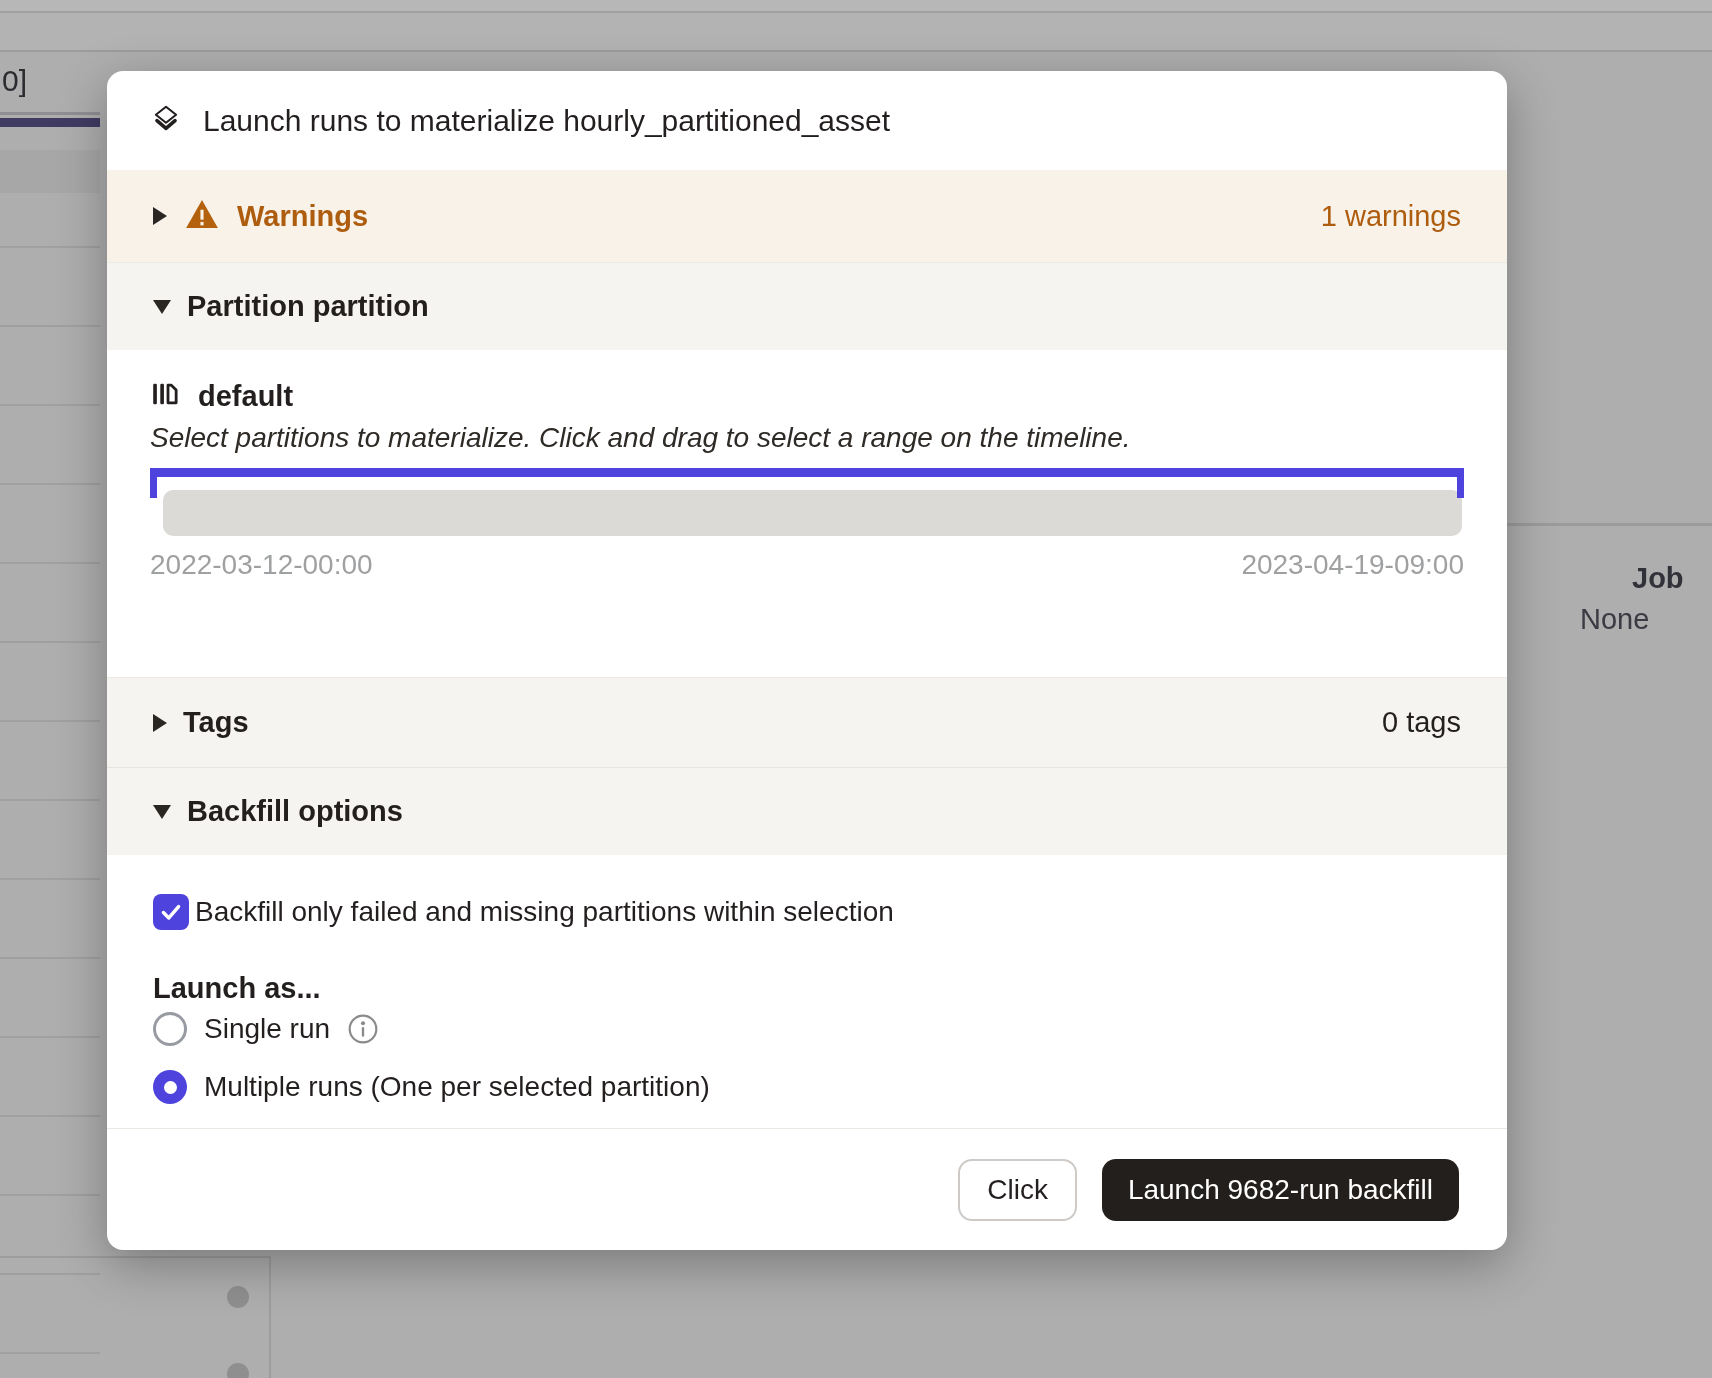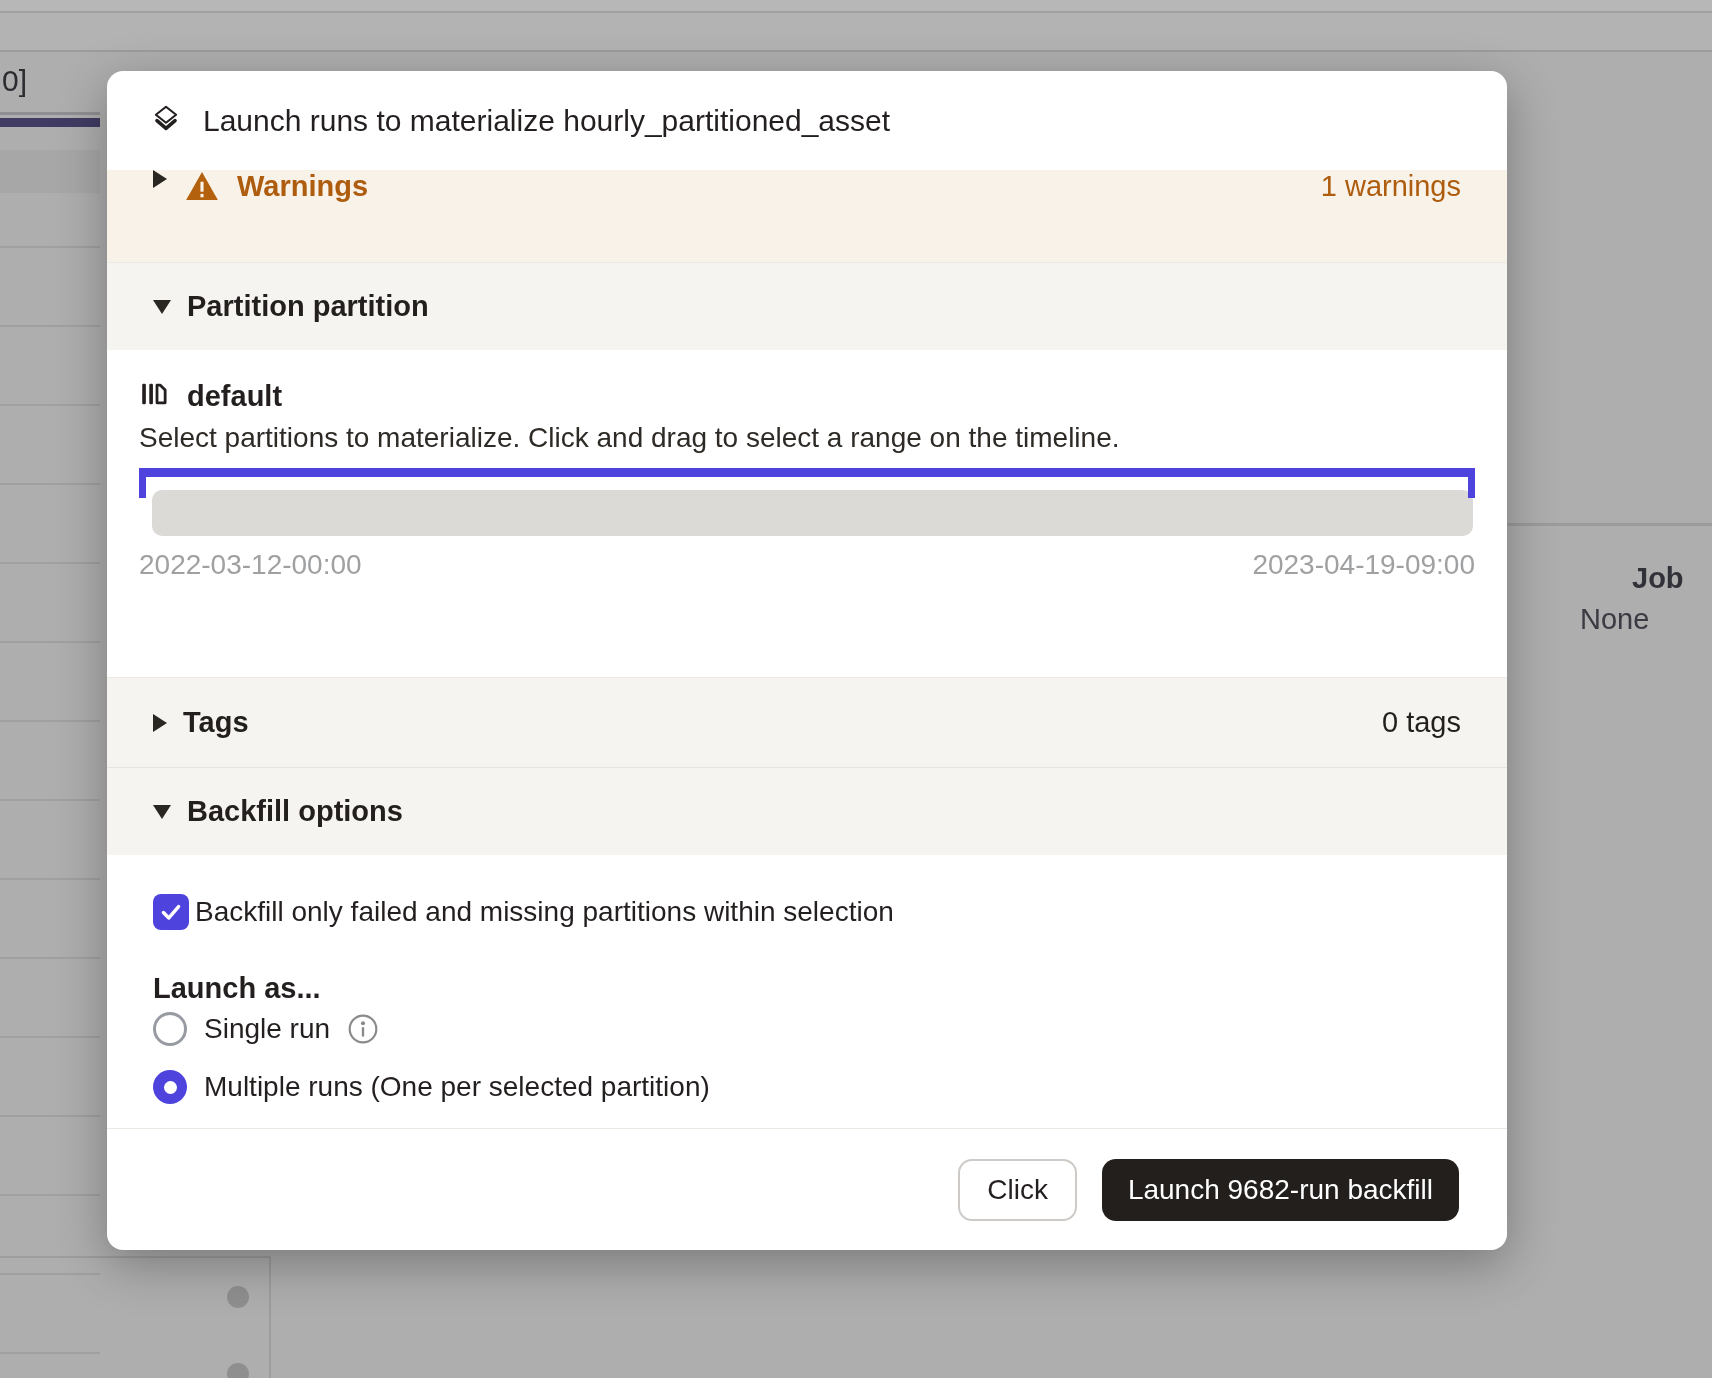--- a/index.html
+++ b/index.html
@@ -30,42 +30,42 @@
 
   
   :root { --accent:#4F43DD; }
   .modal { position:absolute; left:107px; top:71px; width:1400px; height:1179px;
            background:#FFFFFF; border-radius:16px; box-shadow:0 14px 50px rgba(0,0,0,.30);
            display:flex; flex-direction:column; overflow:hidden; }
 
   .m-header { flex:0 0 99px; display:flex; align-items:center; gap:20px; padding:0 44px 0 42px; }
   .m-title  { font-size:30px; font-weight:500; color:#231F1E; }
 
-  .warnings-row { flex:0 0 92px; background:#F8F2E9; display:flex; align-items:flex-start;
+  .warnings-row { flex:0 0 92px; background:#F8F2E9; display:flex; align-items:center;
                   gap:18px; padding:0 46px; cursor:pointer; }
   .warnings-label { font-size:29px; font-weight:700; color:#AE5C0E; }
   .warnings-count { margin-left:auto; font-size:29px; color:#AE5C0E; }
 
   .caret-right { width:0; height:0; border-left:14px solid #2A2622;
                  border-top:9px solid transparent; border-bottom:9px solid transparent; }
   .caret-down  { width:0; height:0; border-top:14px solid #2A2622;
                  border-left:9px solid transparent; border-right:9px solid transparent; }
 
   .section-header { background:#F6F4F1; display:flex; align-items:center; gap:16px;
                     padding:0 46px; border-top:1px solid #EDE9E4; cursor:pointer; }
   .section-header .s-title { font-size:29px; font-weight:700; color:#231F1E; }
   .section-header .s-count { margin-left:auto; font-size:29px; color:#231F1E; }
   .sh-partition { flex:0 0 88px; }
   .sh-tags      { flex:0 0 90px; }
   .sh-backfill  { flex:0 0 88px; border-top-color:#E7E3DE; }
 
-  .partition-body { flex:0 0 327px; padding:28px 32px 0;border-radius:13px; }
+  .partition-body { flex:0 0 327px; padding:28px 43px 0;border-radius:13px; }
   .dim-row  { display:flex; align-items:center; gap:18px; height:36px; margin-bottom:8px; }
   .dim-name { font-size:29px; font-weight:700; }
-  .desc     { font-size:28px; color:#2E2A26; margin-bottom:9px; }
+  .desc     { font-size:28px; color:#2E2A26; margin-bottom:9px;font-style:italic; }
 
   .input-row { display:flex; gap:14px; }
   .range-input-wrap { flex:1; position:relative; }
   .range-input { width:100%; height:60px; border:2px solid #D4D1CE; border-radius:14px;
                  font-family:inherit; font-size:28px; color:#231F1E; background:#fff;
                  padding:0 64px 0 22px; outline:none; }
   .clear-btn { position:absolute; right:16px; top:12px; width:36px; height:36px;
                border:none; background:transparent; cursor:pointer; padding:0; }
   .btn-light { height:60px; border:2px solid #CDCAC7; background:#fff; border-radius:14px;
                font-family:inherit; font-size:28px; color:#231F1E; padding:0 23px; cursor:pointer; }

